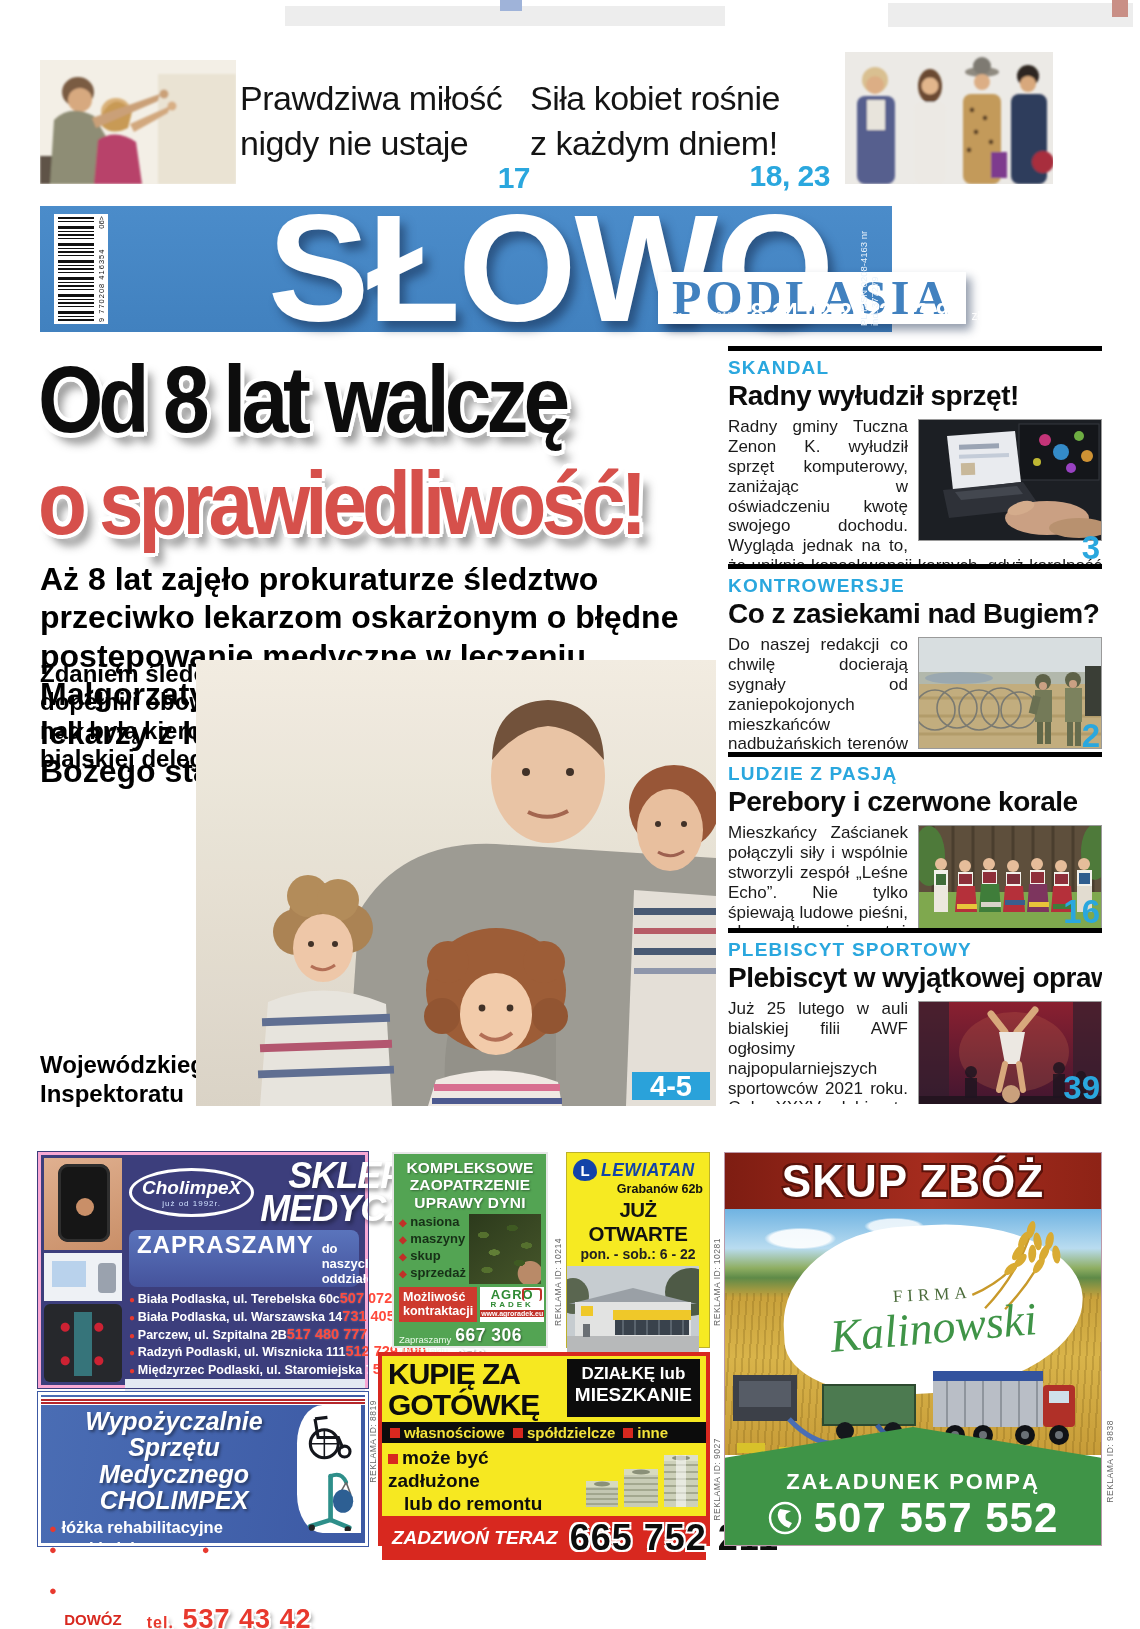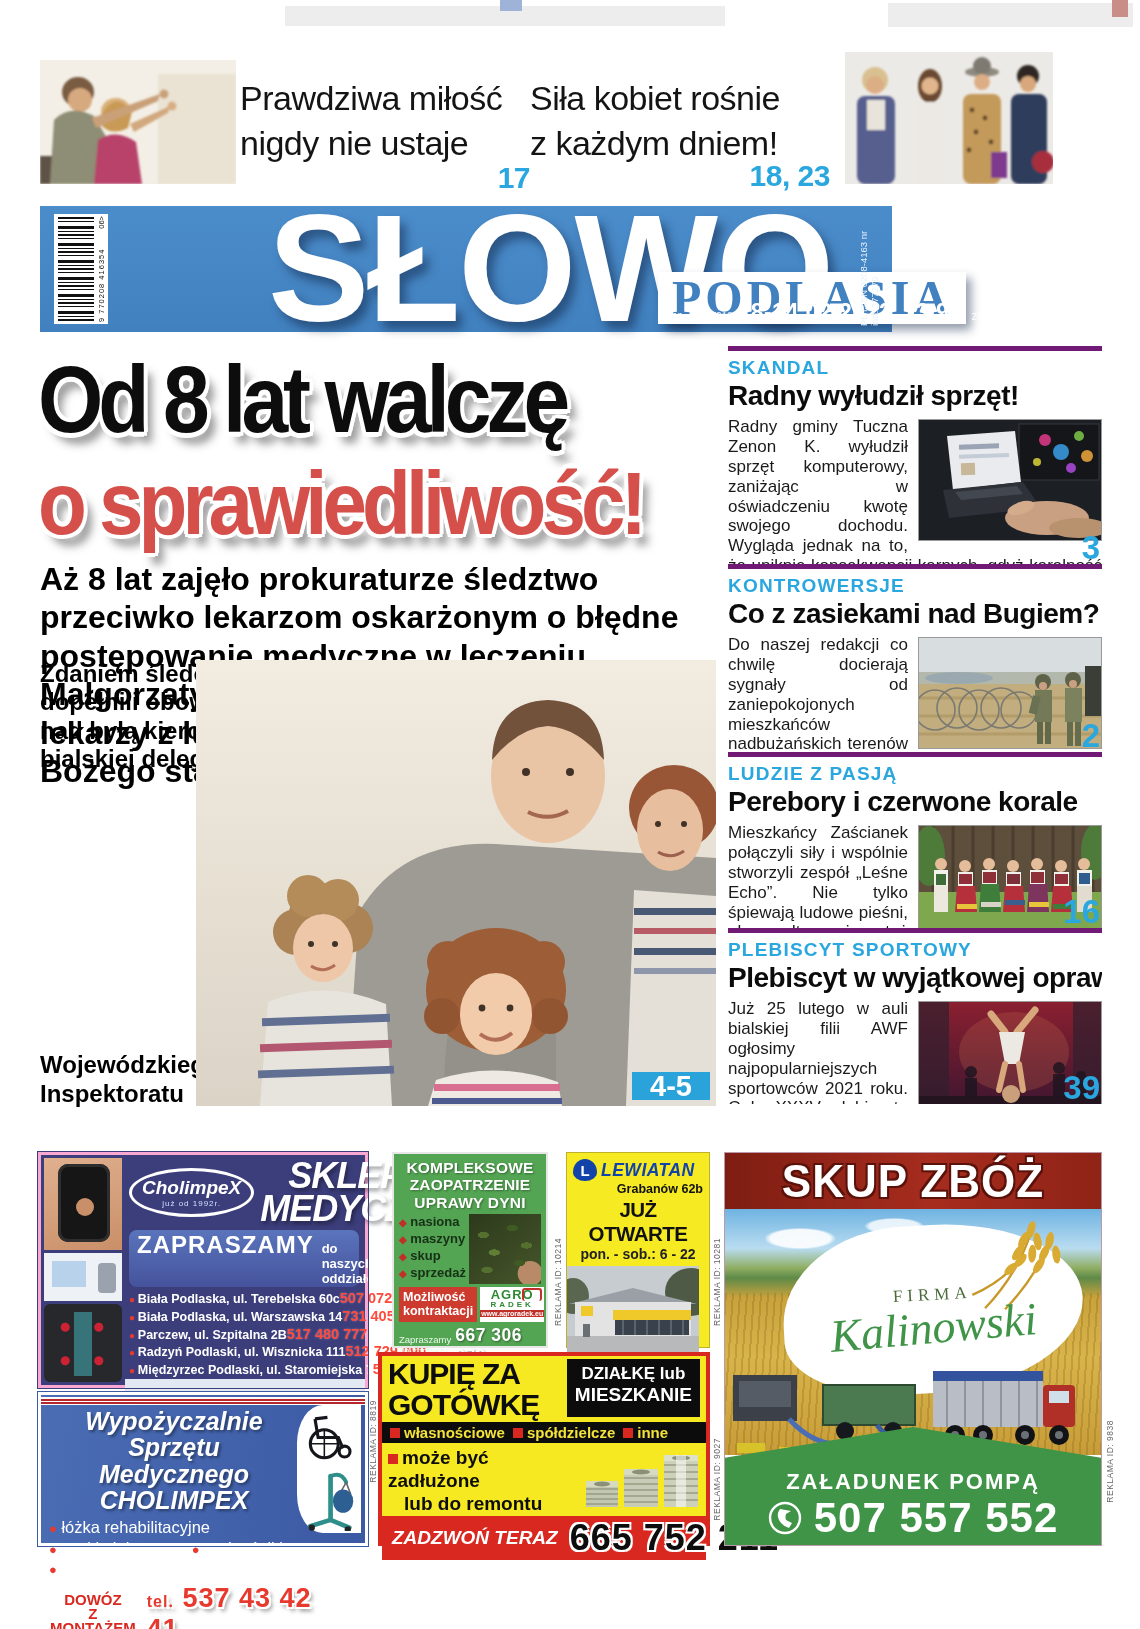--- a/index.html
+++ b/index.html
@@ -53,21 +53,21 @@
   .lede { position:absolute; left:40px; top:560px; width:676px; font-size:32px; font-weight:bold; line-height:1.2; color:#000; }
   .bodywrap { position:absolute; left:40px; top:660px; width:676px; height:448px; font-size:24px; font-weight:bold;
               line-height:1.18; color:#000; overflow:hidden; }
   .photo-family { float:right; width:520px; height:446px; position:relative;
                   shape-outside:polygon(52% 0%, 100% 0%, 100% 100%, 12% 100%, 0% 72%, 2% 36%); shape-margin:10px; }
   .pageref-badge { position:absolute; right:6px; bottom:6px; width:78px; height:28px; background:#2aa2da; color:#fff;
                    font-size:29px; font-weight:bold; display:flex; align-items:center; justify-content:center; }
 
   
   .sidebar { position:absolute; left:728px; top:346px; width:374px; }
-  .sec { position:relative; border-top:5px solid #701a75; overflow:hidden; }
+  .sec { position:relative; border-top:5px solid #000000; overflow:hidden; }
   .sec1{ height:218px; } .sec2{ height:188px; } .sec3{ height:176px; } .sec4{ height:176px; }
   .cat { color:#2aa7de; font-weight:bold; font-size:19px; letter-spacing:1.2px; margin:6px 0 1px; }
   .sec h3 { font-size:28px; font-weight:bold; letter-spacing:-0.5px; color:#0b0b0b; margin:1px 0 5px; white-space:nowrap; }
   .sec .txt { font-size:17px; line-height:1.17; text-align:justify; color:#1a1a1a; }
   .sphoto { float:right; width:184px; height:122px; margin:2px 0 4px 10px; border:1px solid #9a9a9a; overflow:hidden; }
   .sec2 .sphoto, .sec3 .sphoto, .sec4 .sphoto { height:112px; }
   .pnum { position:absolute; right:2px; bottom:0; color:#2aa7de; font-size:33px; font-weight:bold; line-height:1; }
 
   
   .ad { position:absolute; }
@@ -112,21 +112,21 @@
   .chol-info { color:#25306e; font-weight:bold; font-size:13px; }
   .chol-bphone { color:#25306e; font-weight:bold; font-size:23px; letter-spacing:1px; }
 
   
   .ad-rental { left:38px; top:1392px; width:330px; height:154px; background:linear-gradient(100deg,#4a6db4,#3c59a4);
                border:3px solid #fff; outline:1px solid #3c59a4; padding:2px 8px 4px; position:absolute; }
   .redlines { height:8px; margin:0 -8px 3px; background:linear-gradient(180deg,#fff 0 2px,#b5272b 2px 4px,#fff 4px 5px,#b5272b 5px 7px,#fff 7px 8px); }
   .rent-title { color:#fff; font-weight:bold; font-style:italic; font-size:25px; line-height:1.05; text-align:center;
                 text-shadow:2px 2px 3px rgba(0,0,0,.4); width:250px; }
   .rent-bullets { margin-top:4px; width:250px; }
-  .rent-b { color:#fff; font-weight:normal; font-size:16.5px; line-height:1.25; }
+  .rent-b { color:#fff; font-weight:bold; font-size:16.5px; line-height:1.25; }
   .rent-b .dot { color:#e8392e; font-size:13px; }
   .rent-foot { display:flex; align-items:center; gap:10px; margin-top:4px; width:280px; }
   .dowoz { color:#d8281f; font-weight:bold; font-size:15px; line-height:.95; text-align:center;
            text-shadow:-1px -1px 0 #fff,1px -1px 0 #fff,-1px 1px 0 #fff,1px 1px 0 #fff; }
   .rent-phone { color:#e8392e; font-weight:bold; font-size:27px; letter-spacing:1px;
            text-shadow:-2px -2px 0 #fff,2px -2px 0 #fff,-2px 2px 0 #fff,2px 2px 0 #fff,3px 4px 4px rgba(0,0,0,.45); }
   .rent-phone .tl { font-size:16px; }
   .rent-icons { position:absolute; right:4px; top:10px; width:64px; height:128px; background:#fff;
                 border-radius:40% 0 0 40%/30% 0 0 30%; display:flex; flex-direction:column; align-items:center; gap:2px; padding-top:4px; }
 

